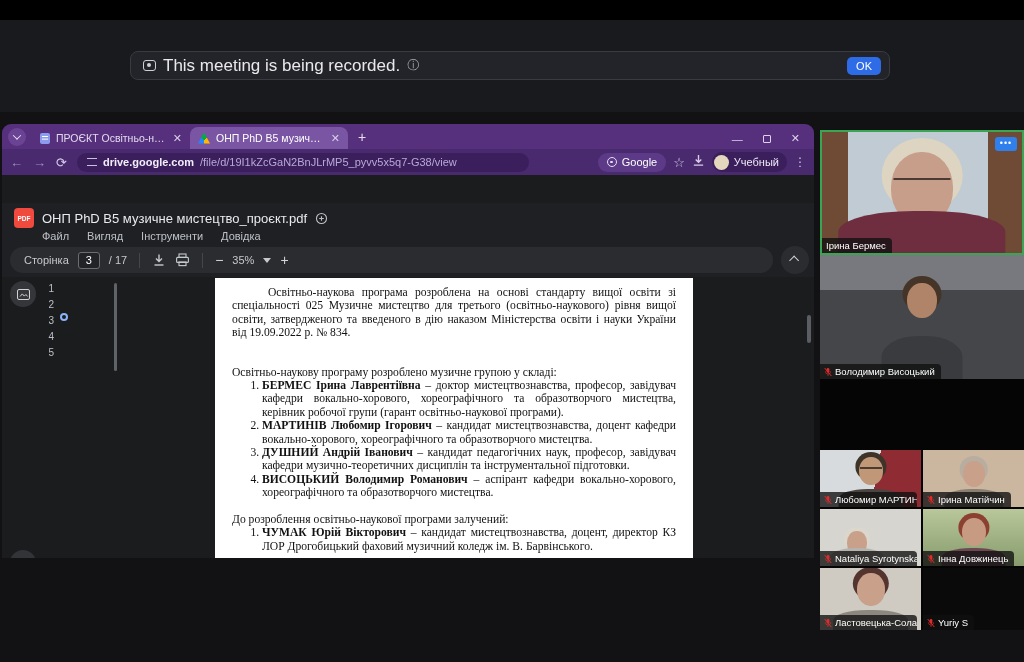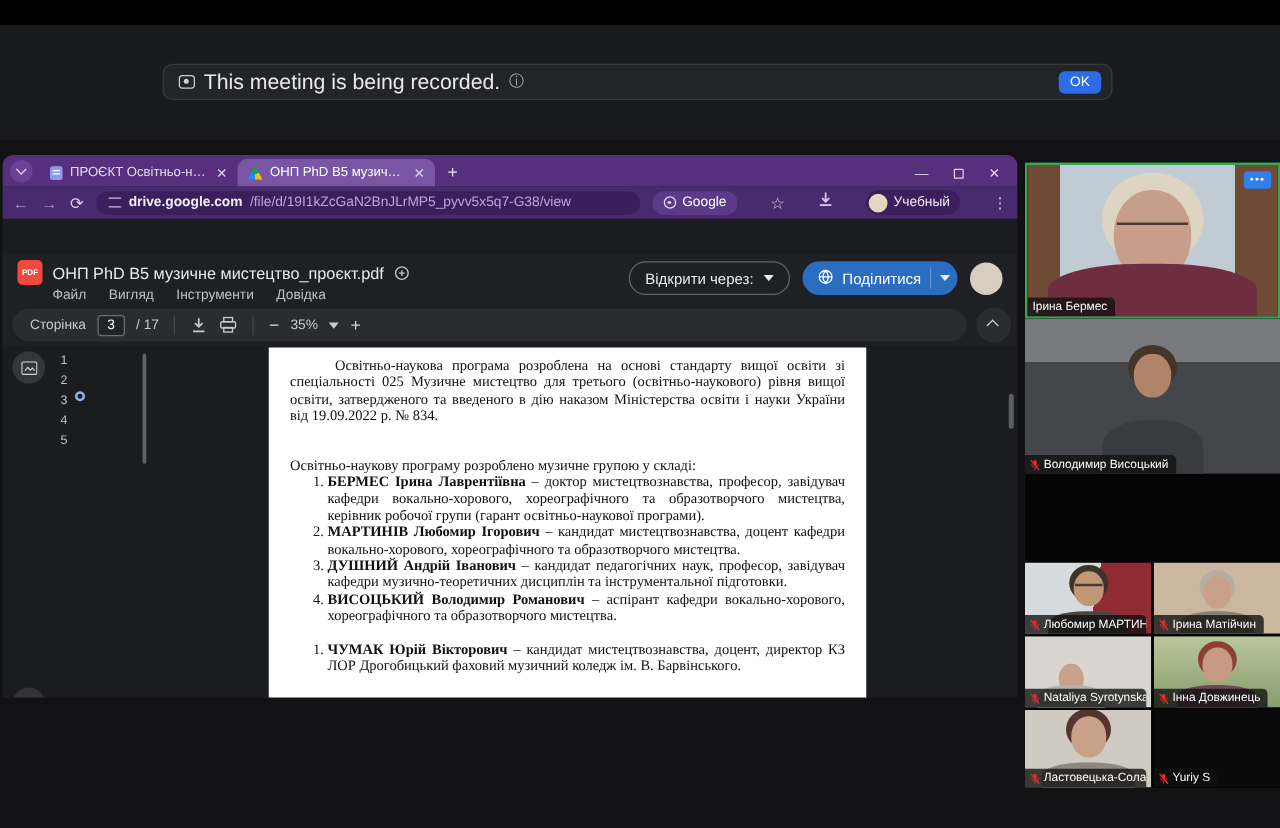--- a/index.html
+++ b/index.html
@@ -45,21 +45,21 @@
   .win-max { width:8px; height:8px; border:1.3px solid #ddd3ea; border-radius:1px; }
 
   .addrbar { height:26px; background:#4a2a6f; display:flex; align-items:center; padding:0 8px; gap:10px; }
   .nav-ico { color:#d7cbe8; font-size:13px; line-height:1; }
   .nav-ico.dim { color:#9f8fc0; }
   .url-pill { height:19px; background:#3a1f5c; border-radius:10px; display:flex; align-items:center;
     gap:6px; padding:0 10px; width:452px; overflow:hidden; }
   .site-ico { width:10px; height:8px; border-top:1.4px solid #cbbfe2; border-bottom:1.4px solid #cbbfe2; }
   .url-host { color:#f2eefa; font-size:11px; font-weight:bold; white-space:nowrap; }
   .url-path { color:#b9a9d6; font-size:11px; white-space:nowrap; }
-  .addr-right { margin-left:auto; display:flex; align-items:center; gap:26px;text-align:center; }
+  .addr-right { margin-left:auto; display:flex; align-items:center; gap:7px;text-align:center; }
   .google-pill { height:19px; background:#5d3a87; border-radius:10px; display:flex; align-items:center;
     gap:5px; padding:0 9px; color:#fff; font-size:11px; }
   .lens-ico { width:10px; height:10px; border:1.4px solid #e8def5; border-radius:50%; position:relative; }
   .lens-ico::after { content:""; position:absolute; left:2.6px; top:2.6px; width:2.4px; height:2.4px;
     border-radius:50%; background:#e8def5; }
   .star-ico { color:#d7cbe8; font-size:13px; }
   .profile-pill { height:20px; background:#3a1f5c; border-radius:10px; display:flex; align-items:center;
     gap:5px; padding:0 8px 0 2px; color:#efe9f8; font-size:11px; }
   .avatar-dot { width:15px; height:15px; border-radius:50%; background:#e5d7bd; }
   .kebab { color:#d7cbe8; font-size:12px; letter-spacing:0; }
@@ -245,38 +245,20 @@
               <path d="M4.5 7h5M7 4.5v5" stroke="#bdc1c6" stroke-width="1.2"></path>
             </svg>
         </span>
       </div>
       <div class="ph-row2">
         <span>Файл</span>
         <span>Вигляд</span>
         <span>Інструменти</span>
         <span>Довідка</span>
       </div>
-      <div class="ph-right">
-        <div class="openwith-btn">
-          <span>Відкрити через:</span>
-          <span class="caret-down"></span>
-        </div>
-        <div class="share-btn">
-          <span>
-            <svg width="13" height="13" viewBox="0 0 14 14">
-                <circle cx="7" cy="7" r="5.5" stroke="#fff" fill="none" stroke-width="1.1"></circle>
-                <path d="M1.5 7h11M7 1.5c-3 3.5-3 7.5 0 11 3-3.5 3-7.5 0-11z" stroke="#fff" fill="none" stroke-width="1.1"></path>
-              </svg>
-          </span>
-          <span>Поділитися</span>
-          <span class="divider"></span>
-          <span class="caret-down"></span>
-        </div>
-        <span class="head-avatar"></span>
-      </div>
     </div>
 
     <div class="pdftools">
       <div class="tools-pill">
         <span>Сторінка</span>
         <span class="page-box">3</span>
         <span>/ 17</span>
         <span class="tool-sep"></span>
         <span class="tool-ico">
           <svg width="14" height="14" viewBox="0 0 14 14">
@@ -343,20 +325,21 @@
           <p class="p-indent">Освітньо-наукова програма розроблена на основі стандарту вищої освіти зі спеціальності 025 Музичне мистецтво для третього (освітньо-наукового) рівня вищої освіти, затвердженого та введеного в дію наказом Міністерства освіти і науки України від 19.09.2022 р. № 834.</p>
           <div class="doc-gap1"></div>
           <p>Освітньо-наукову програму розроблено музичне групою у складі:</p>
           <ol>
             <li><b>БЕРМЕС Ірина Лаврентіївна</b><span> – доктор мистецтвознавства, професор, завідувач кафедри вокально-хорового, хореографічного та образотворчого мистецтва, керівник робочої групи (гарант освітньо-наукової програми).</span></li>
             <li><b>МАРТИНІВ Любомир Ігорович</b><span> – кандидат мистецтвознавства, доцент кафедри вокально-хорового, хореографічного та образотворчого мистецтва.</span></li>
             <li><b>ДУШНИЙ Андрій Іванович</b><span> – кандидат педагогічних наук, професор, завідувач кафедри музично-теоретичних дисциплін та інструментальної підготовки.</span></li>
             <li><b>ВИСОЦЬКИЙ Володимир Романович</b><span> – аспірант кафедри вокально-хорового, хореографічного та образотворчого мистецтва.</span></li>
           </ol>
           <div class="doc-gap2"></div>
+          <p>До розроблення освітньо-наукової програми залучений:</p>
           <ol>
             <li><b>ЧУМАК Юрій Вікторович</b><span> – кандидат мистецтвознавства, доцент, директор КЗ ЛОР Дрогобицький фаховий музичний коледж ім. В. Барвінського.</span></li>
           </ol>
         </div>
         <span class="doc-scrollbar"></span>
       </div>
     </div>
   </div>
 
   <div class="zoom-panel">

